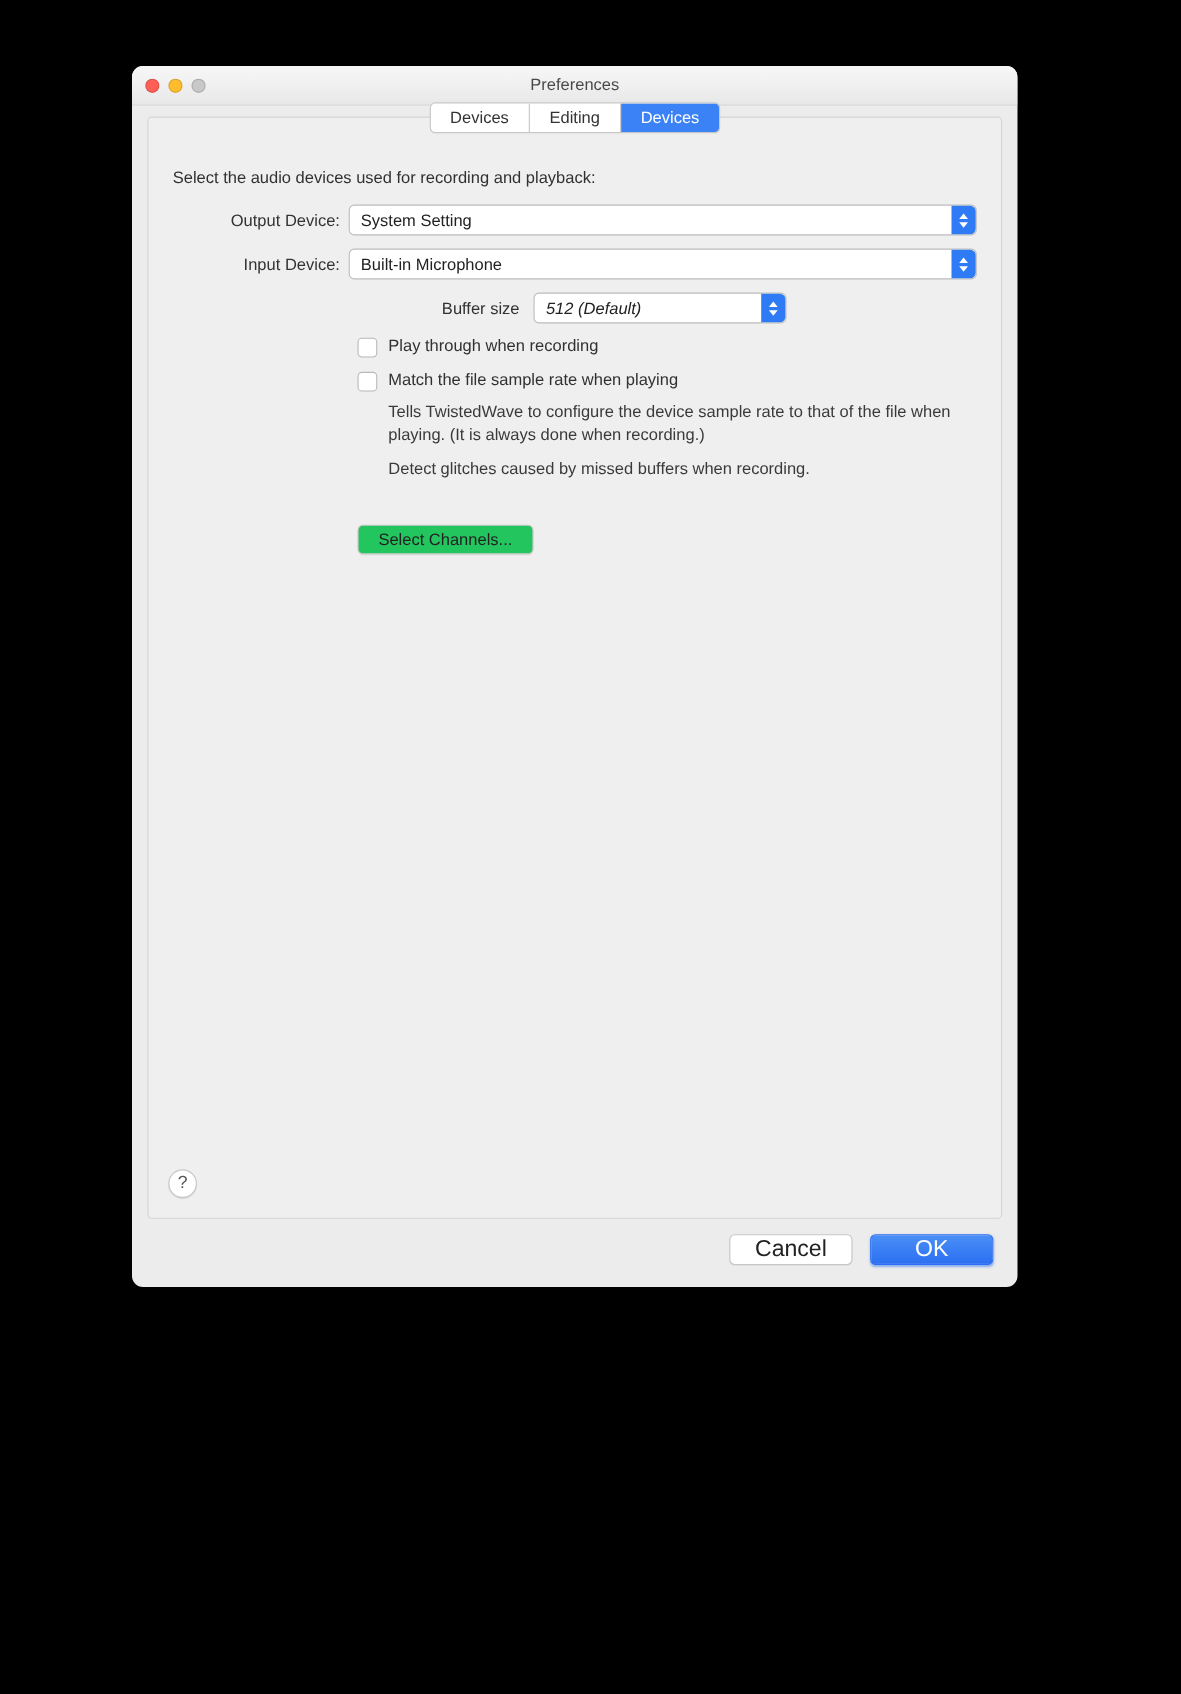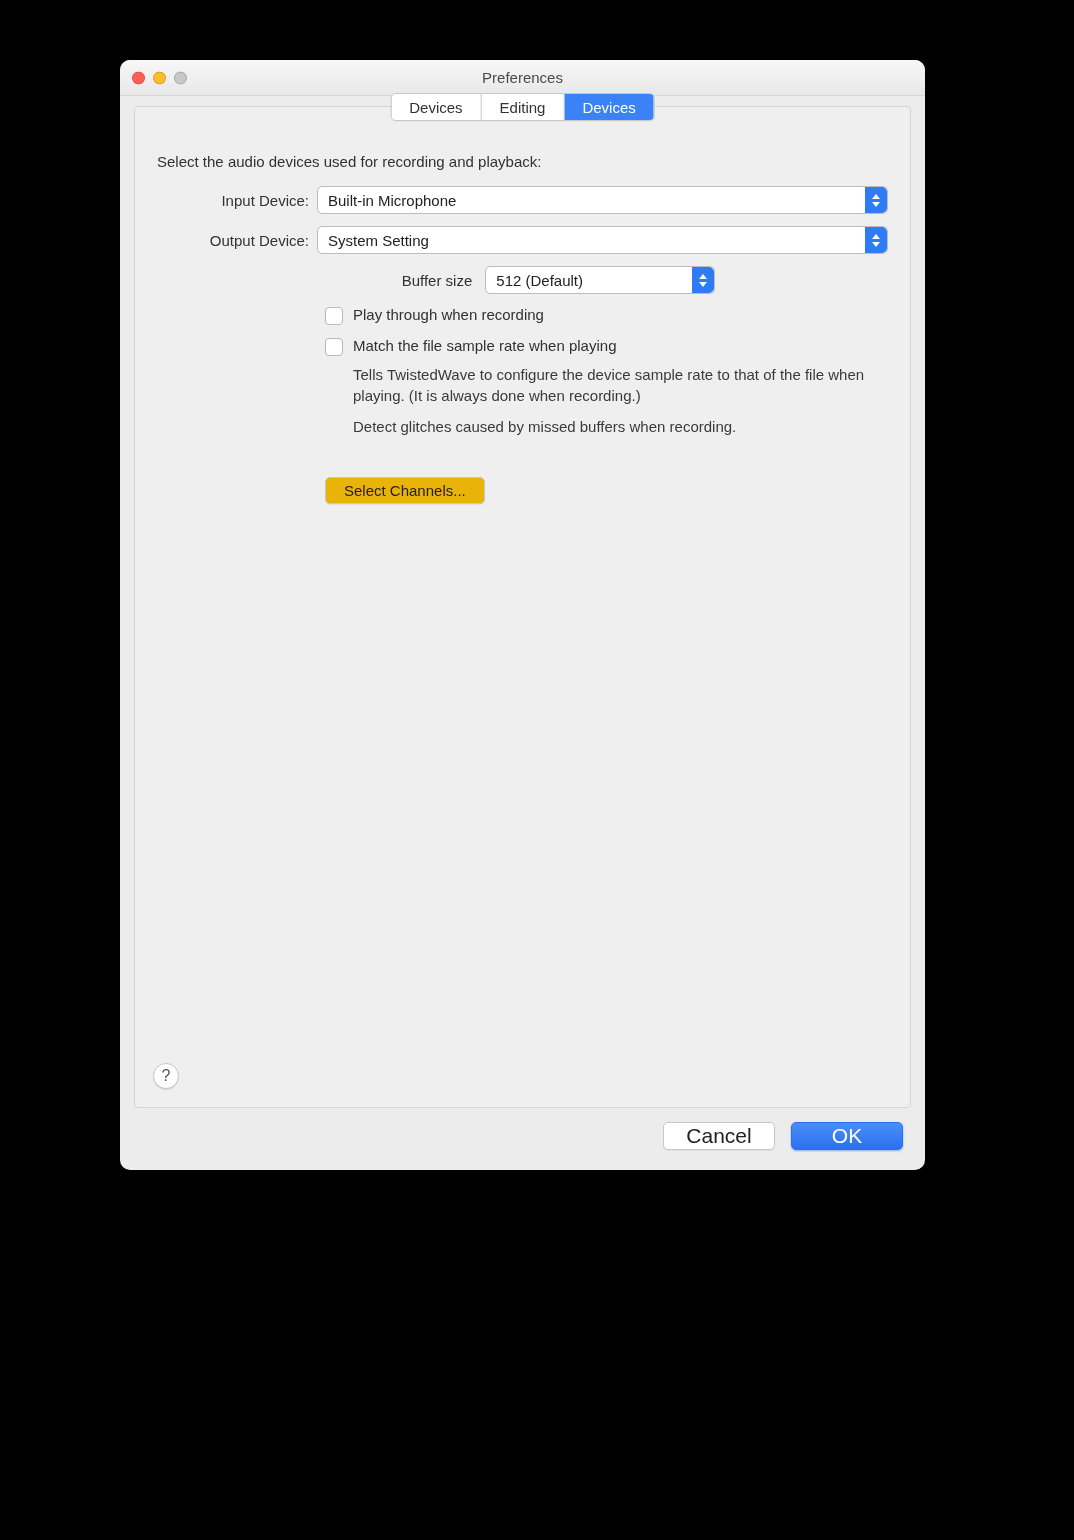--- a/index.html
+++ b/index.html
@@ -136,21 +136,21 @@
   .popup .stepper::before { border-bottom: 5px solid #fff; margin-bottom: 2px; }
   .popup .stepper::after  { border-top: 5px solid #fff; }
   .sub-row {
     display: flex;
     align-items: center;
     margin-left: 72px;
     margin-bottom: 12px;
     gap: 13px;
     justify-content: center;
   }
-  .sub-row .popup { flex: 0 0 230px; }
+  .sub-row .popup { flex: 0 0 230px; font-style: italic; }
   .checkbox-row {
     display: flex;
     align-items: flex-start;
     margin-left: 168px;
     margin-bottom: 12px;
     gap: 10px;
   }
   .chk {
     width: 18px; height: 18px;
     border: 1px solid #b8b8b8;
@@ -176,21 +176,21 @@
     margin-top: -4px;
     margin-bottom: 14px;
     color: #3a3a3a;
     line-height: 1.4;
   }
   .push-button {
     display: inline-block;
     margin-left: 168px;
     margin-top: 26px;
     padding: 4px 18px;
-    background: #eab308;
+    background: #22c55e;
     border: 1px solid #c7c7c7;
     border-radius: 5px;
     font-size: 15px;
     color: #222;
     box-shadow: 0 1px 0 rgba(0,0,0,0.05);
   }
   .help-btn {
     position: absolute;
     left: 18px; bottom: 18px;
     width: 26px; height: 26px;
@@ -247,31 +247,31 @@
       <div class="tab">Devices</div>
       <div class="tab">Editing</div>
       <div class="tab active">Devices</div>
     </div>
 
     <div class="content">
 
       <div class="instruction">Select the audio devices used for recording and playback:</div>
 
       <div class="form-row">
+        <div class="lbl">Output Device:</div>
+        <div class="popup">
+          <span>System Setting</span>
+          <span class="stepper"></span>
+        </div>
+      </div>
+
+      <div class="form-row">
         <div class="lbl">Input Device:</div>
         <div class="popup">
           <span>Built-in Microphone</span>
-          <span class="stepper"></span>
-        </div>
-      </div>
-
-      <div class="form-row">
-        <div class="lbl">Output Device:</div>
-        <div class="popup">
-          <span>System Setting</span>
           <span class="stepper"></span>
         </div>
       </div>
 
       <div class="sub-row">
         <span>Buffer size</span>
         <div class="popup">
           <span>512 (Default)</span>
           <span class="stepper"></span>
         </div>

